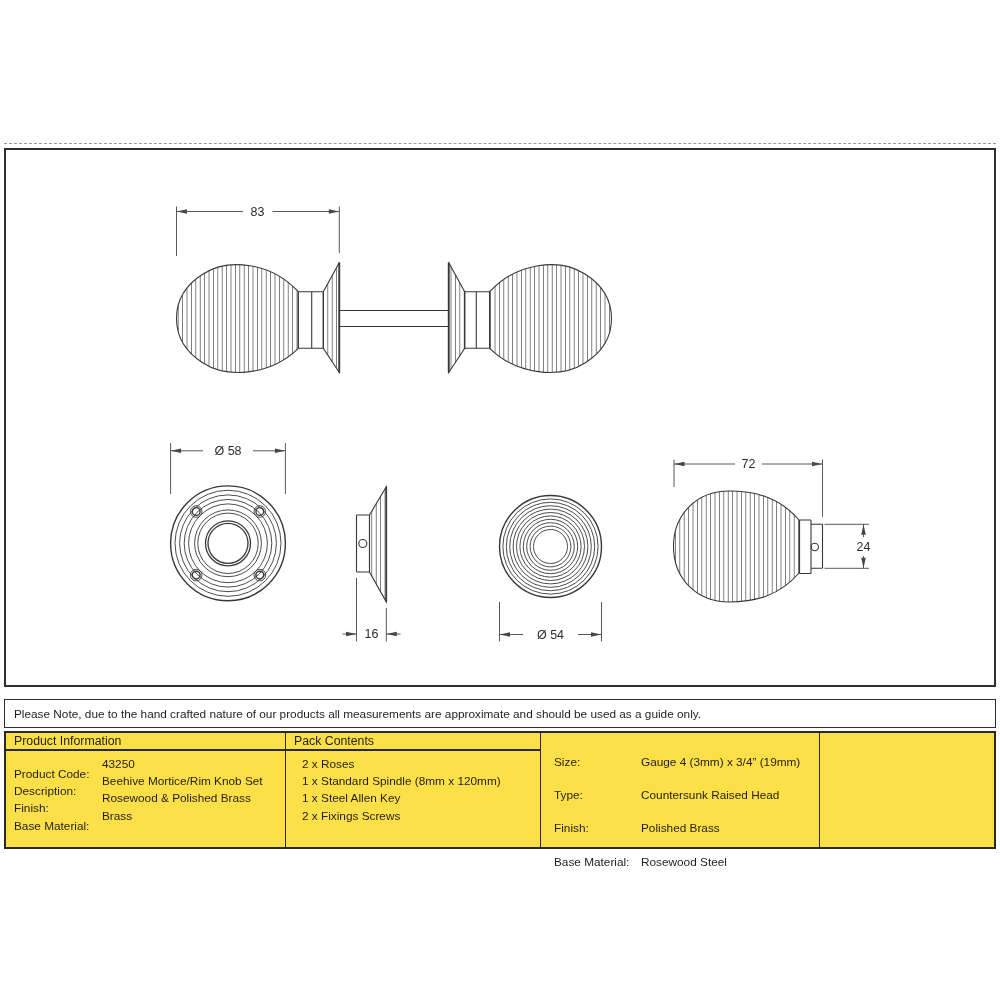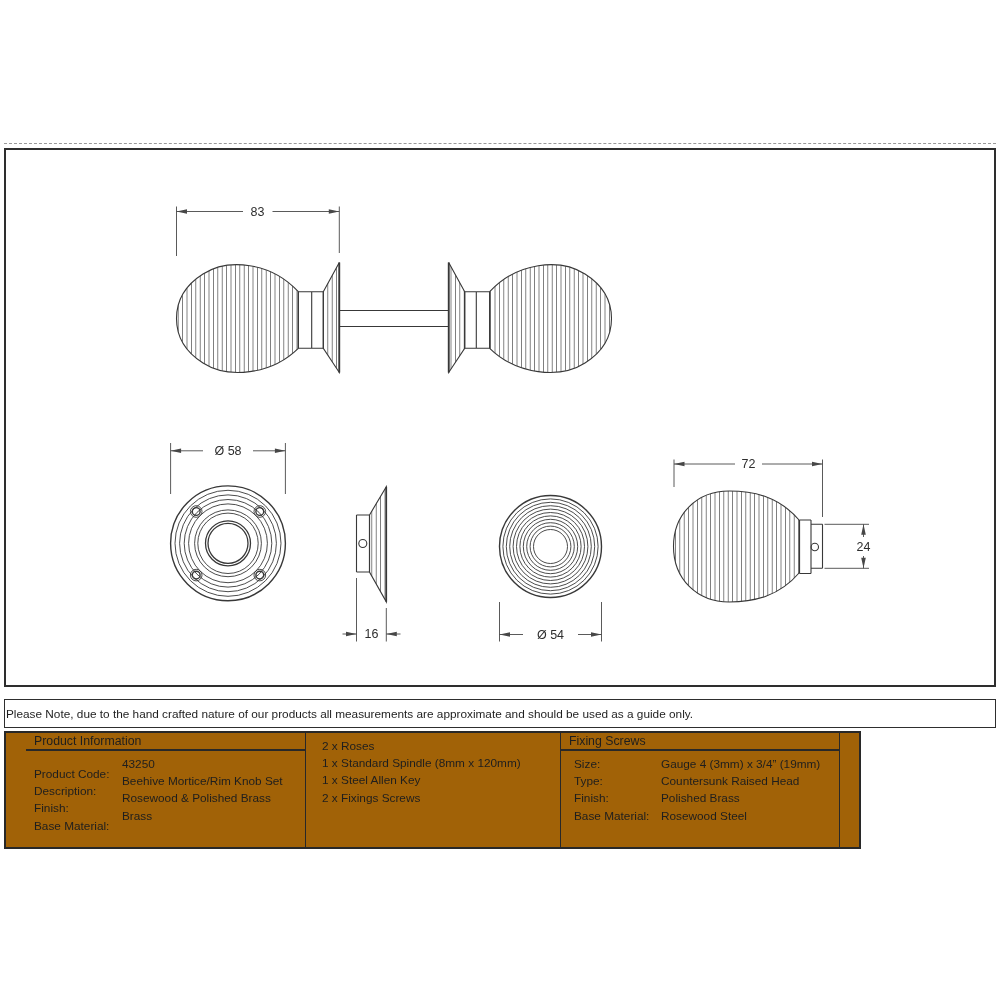--- a/index.html
+++ b/index.html
@@ -23,32 +23,31 @@
     left: 4px; top: 148px; width: 992px; height: 539px;
     border: 2px solid #2e2e2e;
     background: #ffffff;
   }
   svg.draw { position: absolute; left: 0; top: 0; }
   .note-box {
     position: absolute;
     left: 4px; top: 699px; width: 992px; height: 29px;
     border: 1.5px solid #2e2e2e;
     display: flex; align-items: center;
-    padding-left: 1px;
+    padding-left: 9px;
     font-size: 11.8px;
     color: #1e1e1e;
     background: #ffffff;
   }
   .spec-table {
     position: absolute;
-    left: 4px; top: 731px; width: 857px; height: 118px;
+    left: 4px; top: 731px; width: 992px; height: 118px;
     border: 2px solid #282828;
     display: flex;
-    background: #a16207;
-    padding-left: 20px;
+    background: #fde047;
   }
   .spec-col { height: 100%; border-right: 1.5px solid #282828; }
   .spec-col.c1 { width: 280px; }
   .spec-col.c2 { width: 255px; }
   .spec-col.c3 { width: 278.5px; }
   .spec-col.c4 { flex: 1; border-right: none; }
   .hdr {
     height: 18px;
     border-bottom: 2.5px solid #282828;
     display: flex; align-items: center;
@@ -59,21 +58,21 @@
   .spec-col.c4 .hdr { border-bottom: none; }
   .tbody { padding-top: 4px; }
   .trow {
     height: 17.4px;
     display: flex; align-items: center;
     font-size: 11.8px; color: #1e1e1e;
     white-space: nowrap;
   }
   .c1 .trow { padding-left: 8px; }
   .c2 .trow { padding-left: 16px; }
-  .c3 .trow { padding-left: 13px; }
+  .c3 .trow { padding-left: 13px; margin-top: 16px; }
   .c1 .k { width: 88px; flex: none; margin-top: 20px; }
   .c3 .k { width: 87px; flex: none; }
   text.dim {
     font-family: "Liberation Sans", sans-serif;
     font-size: 12.5px;
     fill: #2e2e2e;
     text-anchor: middle;
   }
 </style>
 </head>
@@ -218,30 +217,30 @@
           <span class="v">Rosewood &amp; Polished Brass</span>
         </div>
         <div class="trow">
           <span class="k">Base Material:</span>
           <span class="v">Brass</span>
         </div>
       </div>
     </div>
 
     <div class="spec-col c2">
+      <div class="hdr">Pack Contents</div>
       <div class="tbody">
         <div class="trow">2 x Roses</div>
         <div class="trow">1 x Standard Spindle (8mm x 120mm)</div>
         <div class="trow">1 x Steel Allen Key</div>
         <div class="trow">2 x Fixings Screws</div>
       </div>
     </div>
 
     <div class="spec-col c3">
-      <div class="hdr">Fixing Screws</div>
       <div class="tbody">
         <div class="trow">
           <span class="k">Size:</span>
           <span class="v">Gauge 4 (3mm) x 3/4” (19mm)</span>
         </div>
         <div class="trow">
           <span class="k">Type:</span>
           <span class="v">Countersunk Raised Head</span>
         </div>
         <div class="trow">

